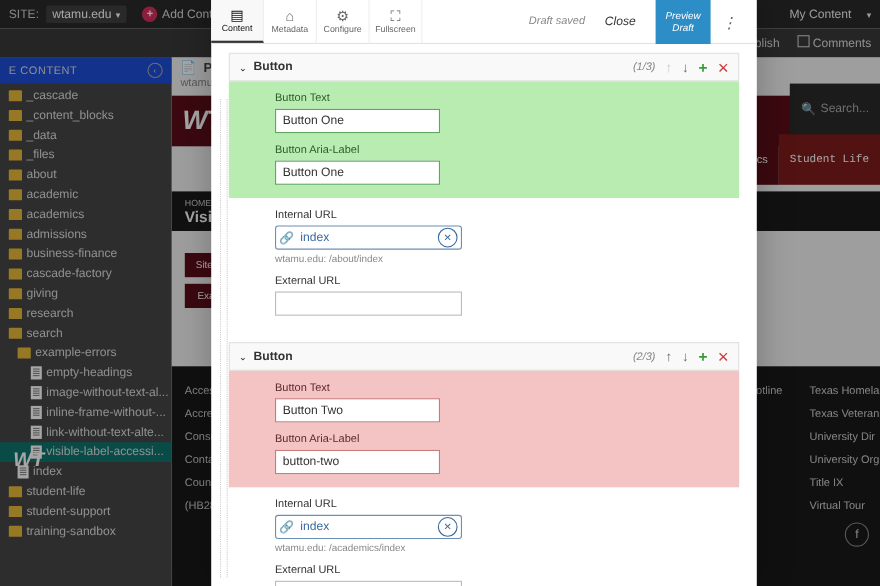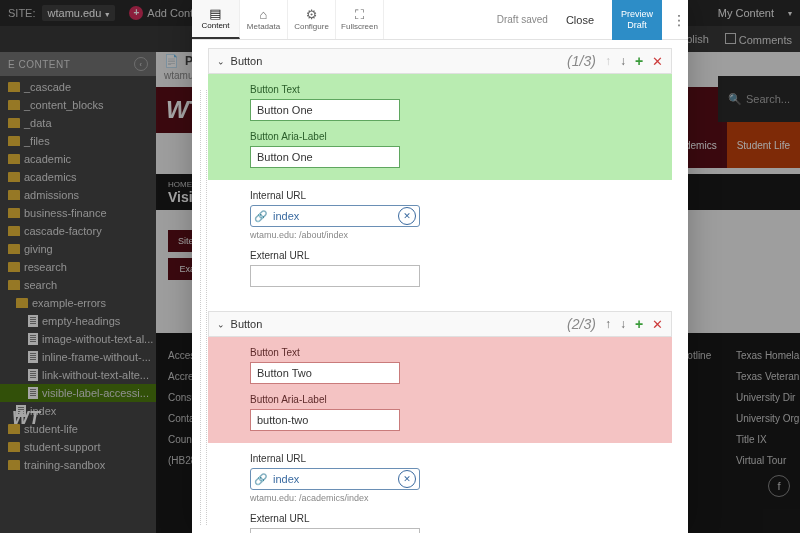--- a/index.html
+++ b/index.html
@@ -17,69 +17,69 @@
   .topbar .right { margin-left:auto; display:flex; align-items:center; gap:14px; color:#eee; }
   .chev-icon { font-size:8px; }
 
   
   .secondbar { position:absolute; top:26px; left:0; right:0; height:26px; background:#3a3a3a; display:flex; align-items:center; color:#ddd; padding:0 8px; z-index:2;}
   .secondbar .right { margin-left:auto; display:flex; align-items:center; gap:16px; font-size:11px;}
   .secondbar .sq { width:11px; height:11px; border:1px solid #ccc; display:inline-block; }
 
   
   .sidebar { position:absolute; top:52px; left:0; bottom:0; width:156px; background:#464646; color:#ddd; z-index:2; overflow:hidden;}
-  .sidebar-header { height:24px; background:#737373; display:flex; align-items:center; padding:0 8px; font-size:10px; letter-spacing:0.5px; justify-content:space-between; }
+  .sidebar-header { height:24px; background:#1d4ed8; display:flex; align-items:center; padding:0 8px; font-size:10px; letter-spacing:0.5px; justify-content:space-between; }
   .collapse-btn { width:14px; height:14px; border:1px solid #aaa; border-radius:50%; display:flex; align-items:center; justify-content:center; font-size:7px; color:#ddd;}
   .tree { padding:2px 0; font-size:11px; }
   .tree-item { display:flex; align-items:center; gap:4px; padding:2px 6px 2px 8px; white-space:nowrap; overflow:hidden; text-overflow:ellipsis; height:18px;}
   .tree-item.d1 { padding-left:16px; }
   .tree-item.d2 { padding-left:28px; }
-  .tree-item.sel { background:#4d7c0f; }
+  .tree-item.sel { background:#0f766e; }
   .folder-icon { width:12px; height:10px; background:#e7b93a; border-radius:1px 1px 0 0; display:inline-block; flex-shrink:0;}
   .page-icon { width:10px; height:12px; background:#fff; display:inline-block; flex-shrink:0; position:relative;}
   .page-icon::before{content:""; position:absolute; top:2px; left:2px; right:2px; height:1px; background:#888; box-shadow:0 2px 0 #888, 0 4px 0 #888, 0 6px 0 #888;}
 
   
   .mainback { position:absolute; top:52px; left:156px; right:0; bottom:0; background:#f3f3f3; z-index:1; }
   .pagehead { height:18px; display:flex; align-items:center; gap:6px; padding:4px 8px; color:#444; font-size:12px; font-weight:600;}
   .pagesub { padding:0 8px; color:#888; font-size:10px; }
   .maroonbar { margin-top:6px; height:46px; background:#5b0f17; display:flex; align-items:center; padding:0 10px;}
   .wt { color:#fff; font-weight:900; font-size:24px; font-style:italic; letter-spacing:-1px;}
   .maroon-right { position:absolute; right:0; top:70px; display:flex; align-items:center; gap:0; }
   .mnav { background:#5b0f17; color:#fff; font-size:10px; padding:6px 10px; height:46px; display:flex; align-items:center;}
-  .mnav.alt{ background:#c2410c;}
+  .mnav.alt{ background:#7f1d1d;font-family:Liberation Mono, monospace;}
   .searchbox { background:#2a2a2a; color:#aaa; padding:6px 10px; height:46px; display:flex; align-items:center; gap:4px;}
   .blackband { position:absolute; top:122px; left:0; right:0; height:36px; background:#1b1b1b; color:#fff; display:flex; flex-direction:column; justify-content:center; padding:2px 12px;}
   .blackband .home{ font-size:8px; color:#ccc;}
   .blackband .visi{ font-size:14px; font-weight:700;}
   .mbtn { position:absolute; left:12px; width:58px; height:22px; background:#5b0f17; color:#fff; font-size:9px; display:flex; align-items:center; justify-content:center;}
   .footer-dark { position:absolute; left:0; right:0; bottom:0; height:200px; background:#1a1a1a; color:#ccc; font-size:10px;}
   .fcol { position:absolute; top:12px;}
   .fcol div { padding:5px 0;}
   .circle-f { position:absolute; right:10px; top:142px; width:22px; height:22px; border:1px solid #888; border-radius:50%; display:flex; align-items:center; justify-content:center; font-size:11px; color:#ccc;}
   .wt-small { position:absolute; left:12px; top:408px; color:#fff; font-weight:900; font-style:italic; font-size:18px; z-index:3;}
 
   
   .modal { position:absolute; top:0; left:192px; width:496px; height:533px; background:#fff; z-index:50; box-shadow:0 0 30px rgba(0,0,0,0.25);}
   .modal-top { height:40px; border-bottom:1px solid #e2e2e2; display:flex; align-items:stretch;}
   .mtab { width:48px; display:flex; flex-direction:column; align-items:center; justify-content:center; font-size:8px; color:#666; border-right:1px solid #eee; gap:0px;}
   .mtab.active { background:#f8f8f8; border-bottom:2px solid #333; color:#111;}
   .mtab .ico{ font-size:13px; line-height:1.1;}
-  .modal-top .spacer{ flex:1; display:flex; align-items:center; justify-content:flex-end; gap:8px; padding-right:0;}
+  .modal-top .spacer{ flex:1; display:flex; align-items:center; justify-content:flex-end; gap:8px; padding-right:16px;font-style:italic;}
   .draft-saved{ font-size:10px; color:#888;}
   .close-btn{ font-size:11px; color:#333; padding:0 10px; height:40px; display:flex; align-items:center;}
   .preview-btn{ width:50px; height:40px; background:#2d8dc7; color:#fff; font-size:9px; display:flex; flex-direction:column; align-items:center; justify-content:center; line-height:1.2;}
   .kebab{ width:18px; display:flex; align-items:center; justify-content:center; color:#666; font-size:14px;}
 
   .modal-body { position:absolute; top:40px; bottom:0; left:0; right:0; overflow:hidden; padding:8px 16px;}
   .section-head { height:26px; border:1px solid #e0e0e0; background:#f9f9f9; display:flex; align-items:center; padding:0 8px; font-size:11px; color:#333;}
   .section-head .caret{ display:inline-block; transform:rotate(180deg); margin-right:6px; font-size:9px;}
-  .section-head .title{ font-weight:400;}
+  .section-head .title{ font-weight:700;}
   .section-head .tail{ margin-left:auto; display:flex; align-items:center; gap:9px; color:#666;}
-  .section-head .count{ font-style:italic; font-size:14px; color:#888;}
+  .section-head .count{ font-style:italic; font-size:10px; color:#888;}
   .section-head .arr{ font-size:12px; cursor:pointer;}
   .section-head .arr.dis{ opacity:0.35;}
   .section-head .plus{ color:#3a9a3a; font-weight:bold; font-size:14px;}
   .section-head .xx{ color:#cc3b3b; font-size:13px;}
   .section-body { padding:10px 10px 14px; }
   .hl-green { background:#b9ecb1; margin:-10px -10px 10px; padding:10px 10px 12px;}
   .hl-red { background:#f4c3c3; margin:-10px -10px 10px; padding:10px 10px 12px;}
   .flabel{ font-size:10px; color:#5d2a2a; margin-bottom:4px;}
   .hl-green .flabel{ color:#2a5d2a;}
   .finput{ width:150px; height:22px; border:1px solid #bbb; background:#fff; padding:0 6px; font-size:11px; color:#333;}
@@ -130,20 +130,24 @@
         <span class="folder-icon"></span>
         <span>_content_blocks</span>
       </div>
       <div class="tree-item d0">
         <span class="folder-icon"></span>
         <span>_data</span>
       </div>
       <div class="tree-item d0">
         <span class="folder-icon"></span>
         <span>_files</span>
+      </div>
+      <div class="tree-item d0">
+        <span class="folder-icon"></span>
+        <span>about</span>
       </div>
       <div class="tree-item d0">
         <span class="folder-icon"></span>
         <span>academic</span>
       </div>
       <div class="tree-item d0">
         <span class="folder-icon"></span>
         <span>academics</span>
       </div>
       <div class="tree-item d0">

